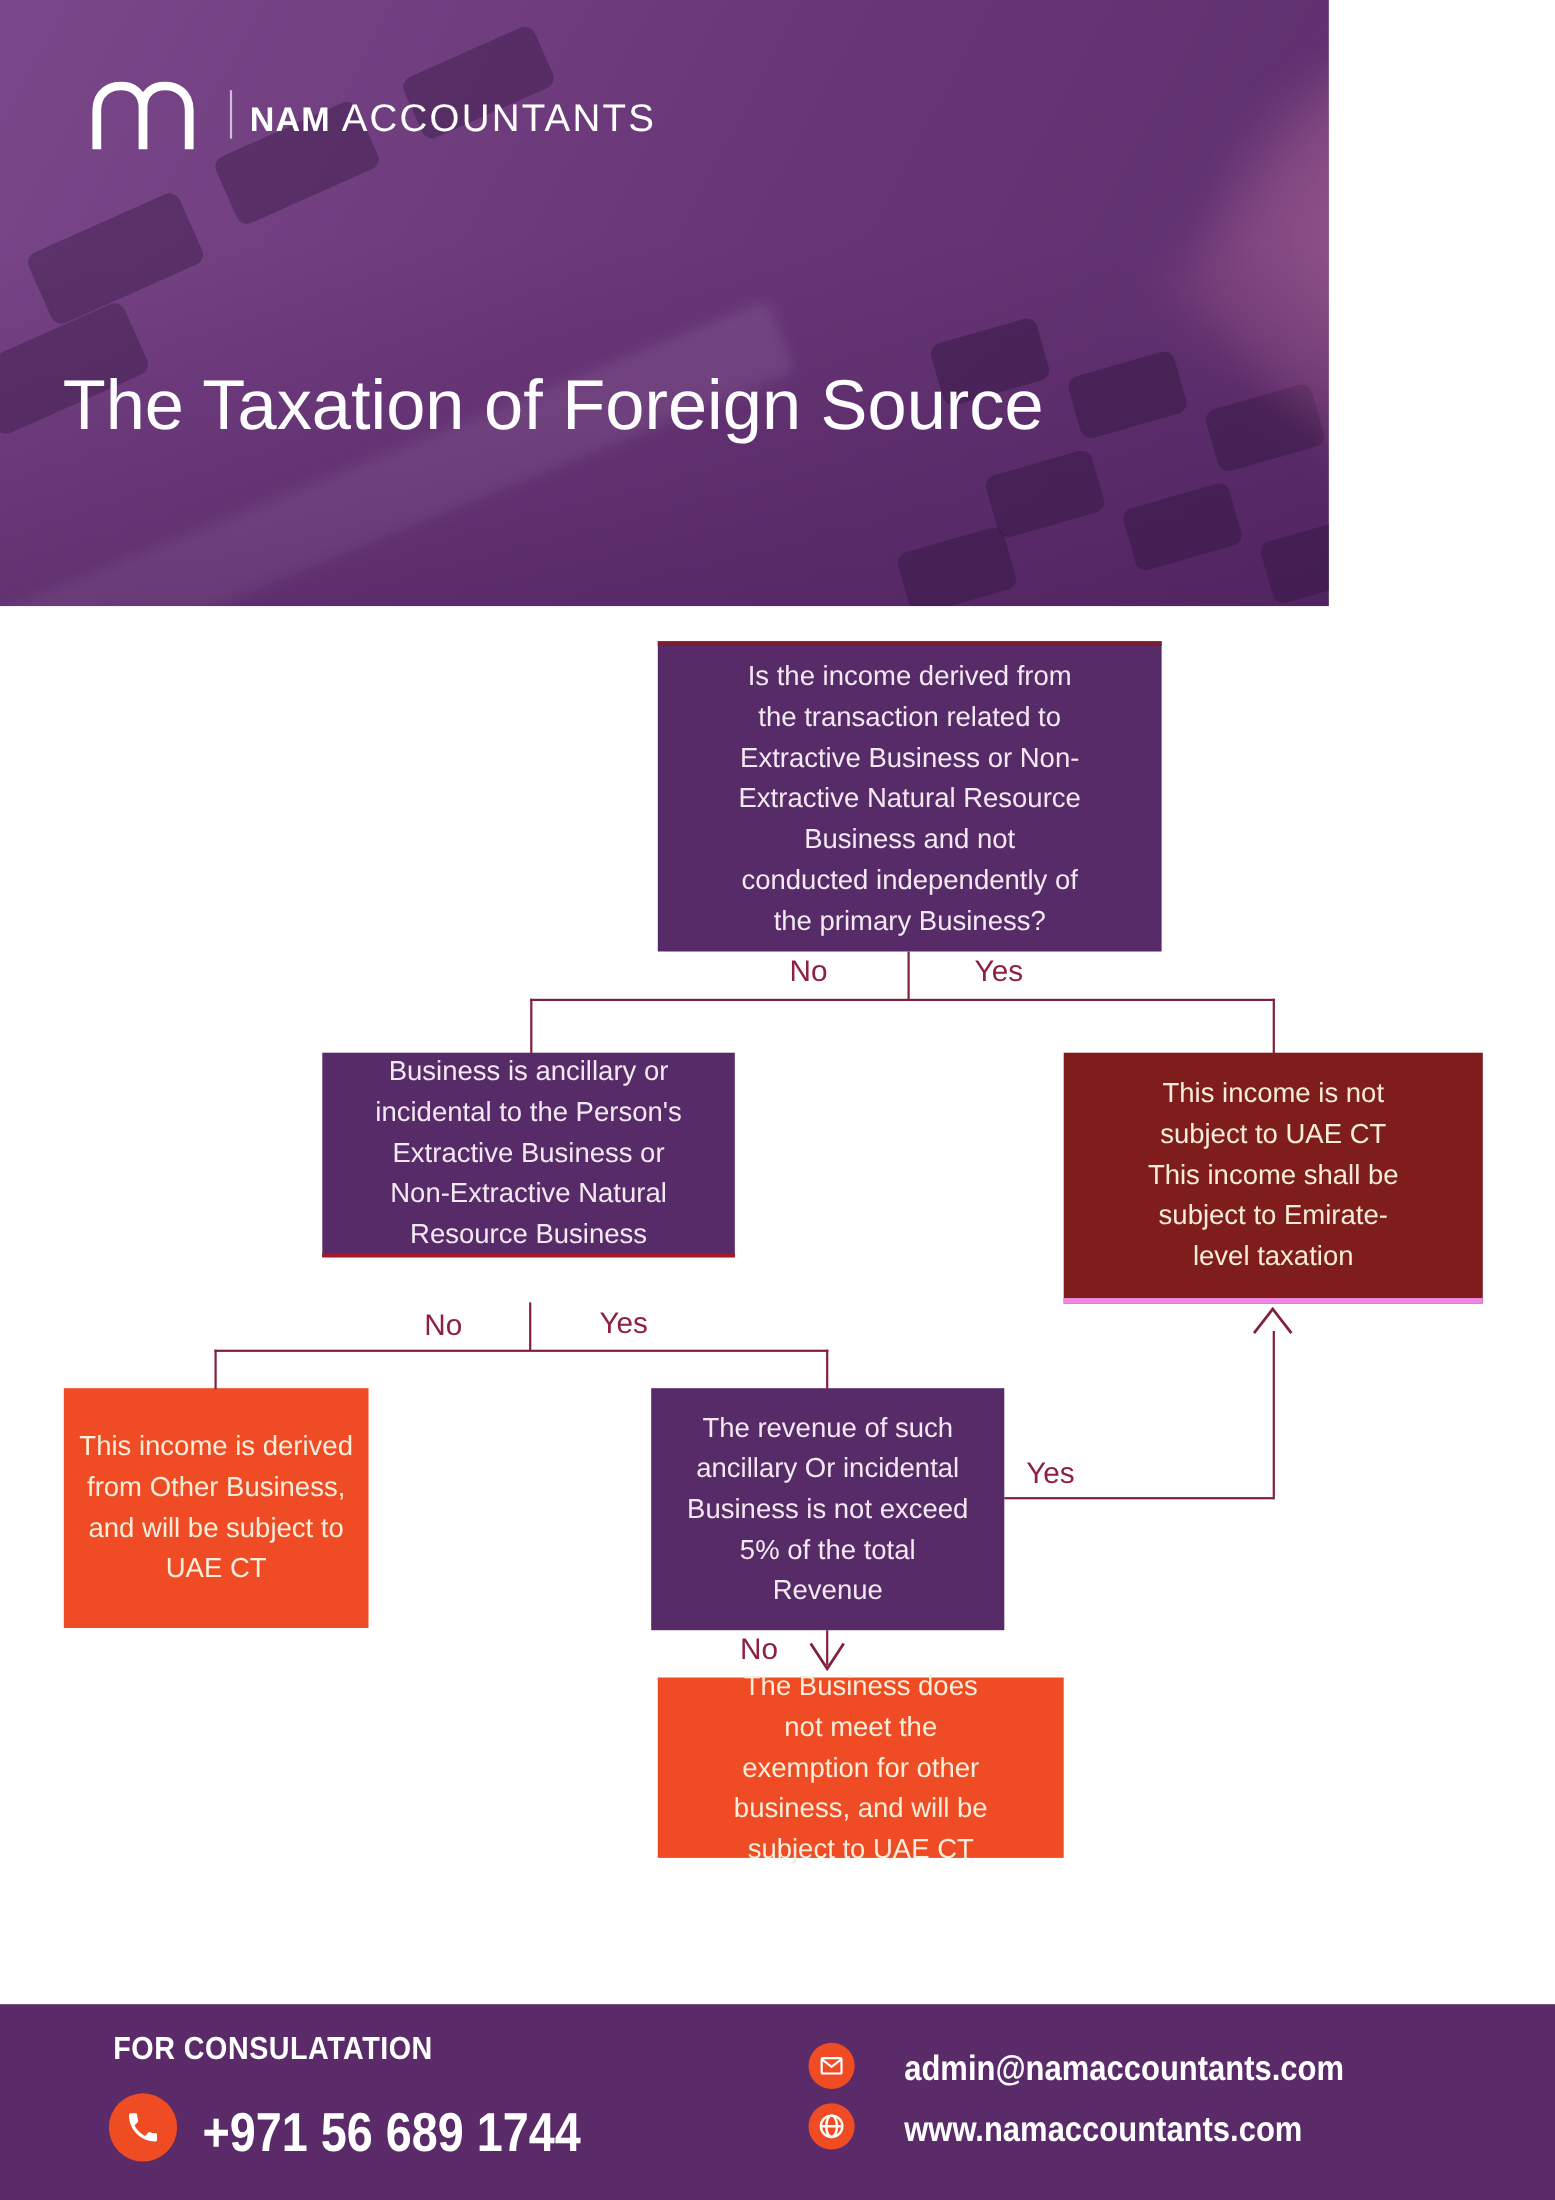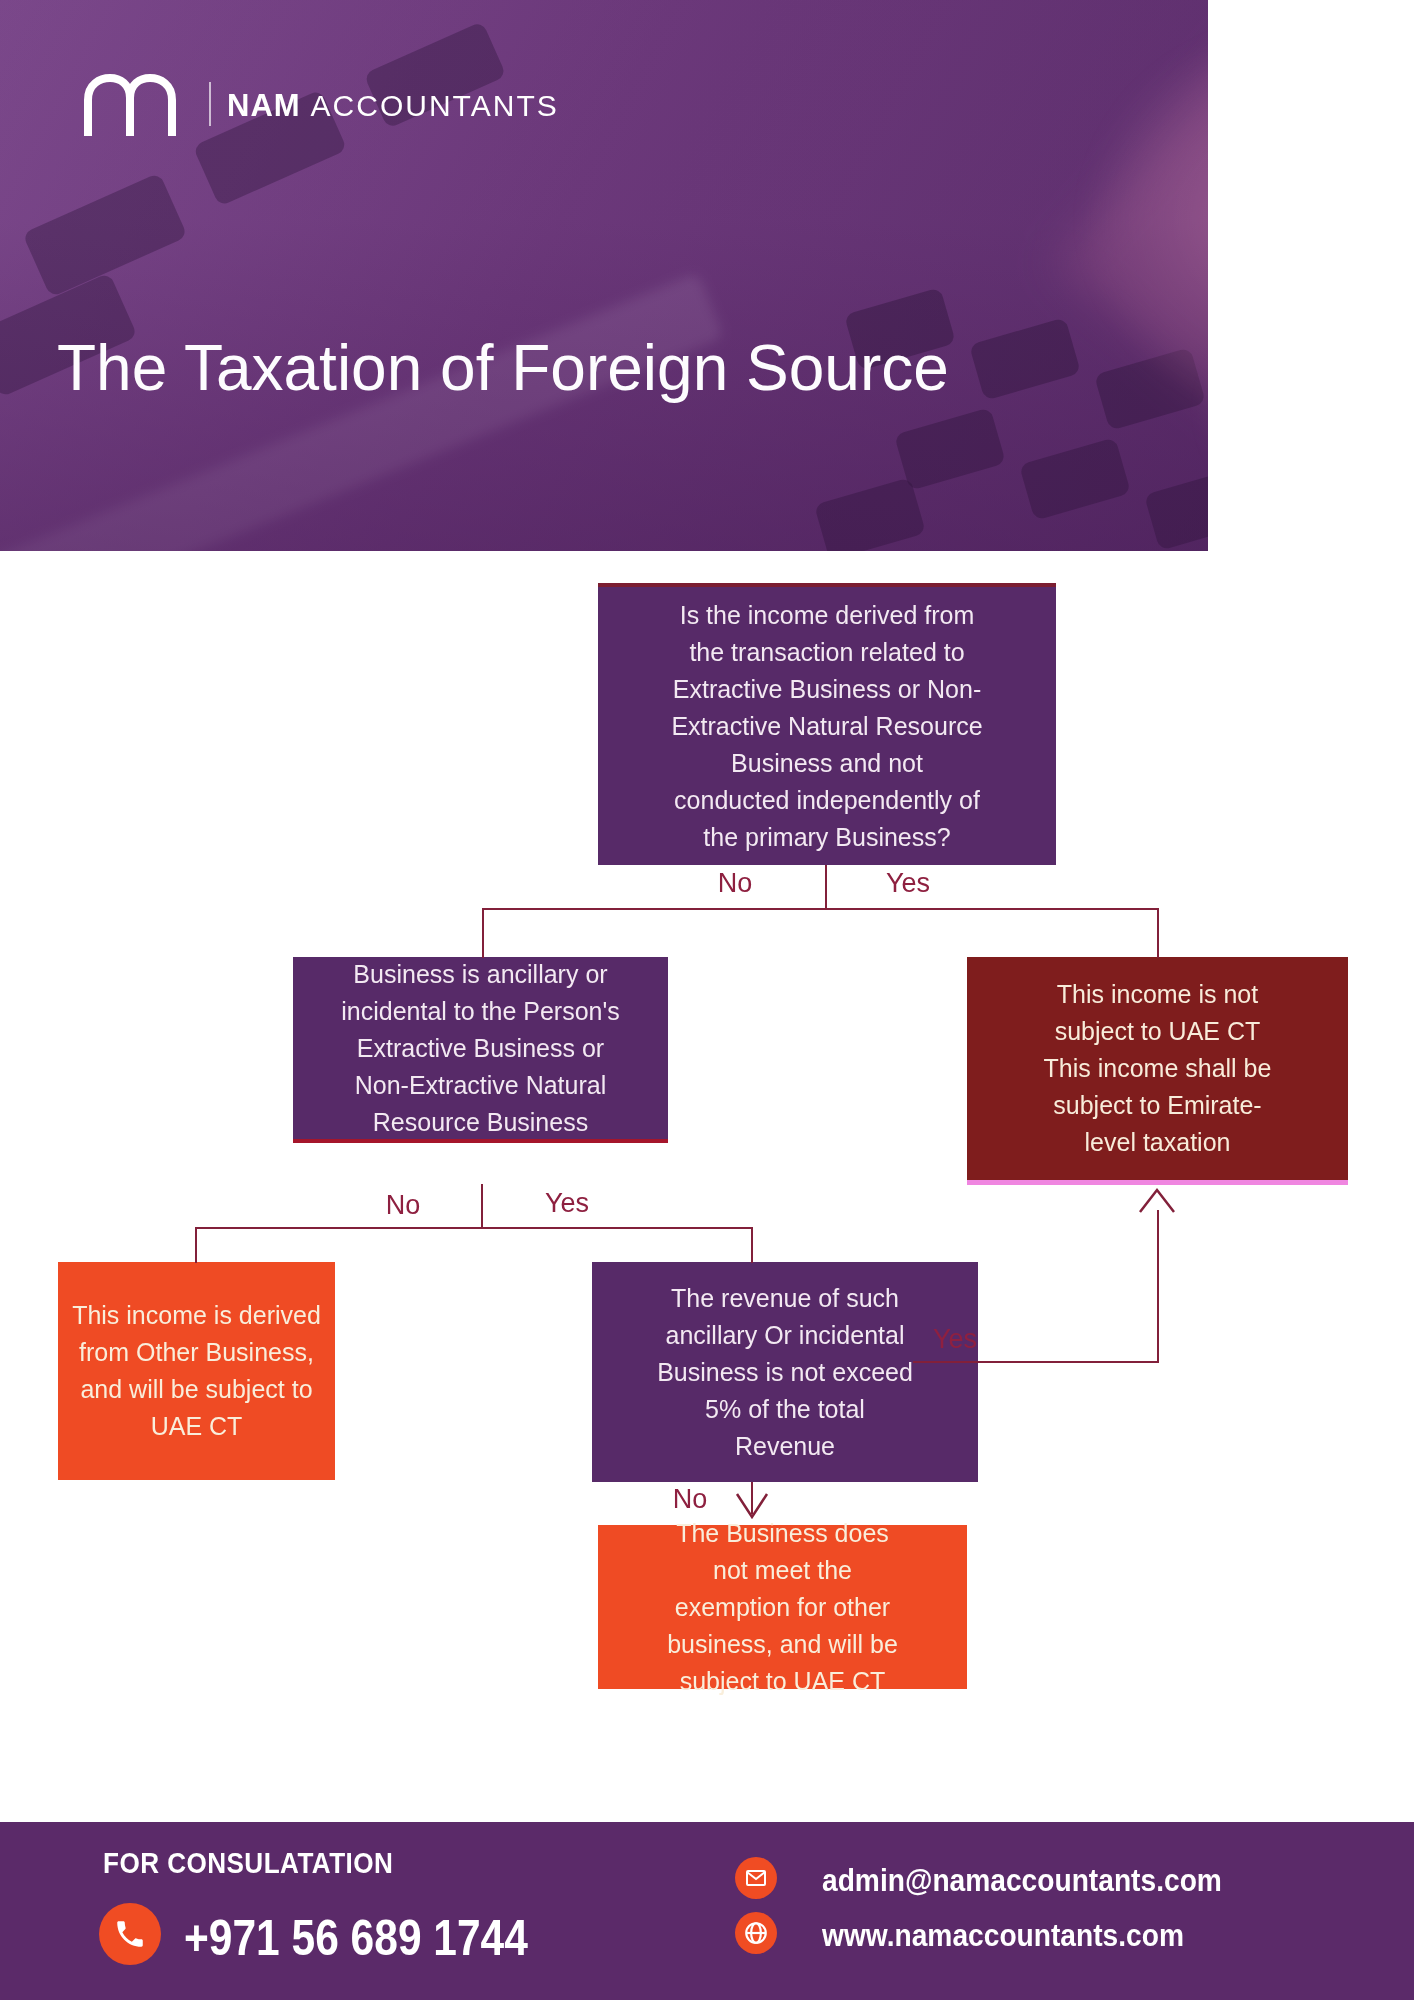--- a/index.html
+++ b/index.html
@@ -15,21 +15,21 @@
   .streak{background:rgba(240,225,245,.13);transform:rotate(-22deg);filter:blur(6px);}
   .hand{background:radial-gradient(ellipse at center,rgba(224,150,190,.55) 0%,rgba(224,150,190,0) 70%);filter:blur(10px);border-radius:50%;}
   .arm{background:rgba(180,100,150,.30);transform:rotate(40deg);filter:blur(22px);}
   .header::after{content:"";position:absolute;inset:0;
           background:linear-gradient(0deg,rgba(74,30,88,.45) 0%,rgba(110,60,125,.18) 60%);}
   .brandrow{position:absolute;left:75px;top:74px;display:flex;align-items:flex-start;z-index:5;}
   .brand-logo{width:120px;height:62px;}
   .brand-divider{width:2px;height:44px;background:rgba(255,255,255,.65);margin:8px 16px 0 14px;}
   .brand-text{display:flex;align-items:baseline;margin-top:14px;color:#ffffff;white-space:pre;}
   .brand-bold{font-weight:700;font-size:31px;letter-spacing:1px;}
-  .brand-light{font-weight:400;font-size:30px;letter-spacing:2px;margin-left:10px;}
+  .brand-light{font-weight:400;font-size:35px;letter-spacing:2px;margin-left:10px;}
   .title{position:absolute;left:57px;top:128px;z-index:5;color:#fdfcfe;font-size:64px;
          font-weight:400;line-height:96px;white-space:pre;}
   .subtitle{position:absolute;left:57px;top:381px;z-index:5;color:#fcf6fb;font-size:27px;font-weight:400;}
 
   
   .node{position:absolute;display:flex;align-items:center;justify-content:center;text-align:center;
         white-space:pre-line;font-size:25px;line-height:37px;box-sizing:border-box;padding:4px 8px;}
   .node.purple{background:#572a68;color:#f3e9f2;}
   .node.red{background:#7f1d1d;color:#f8ecda;}
   .node.orange{background:#ef4b24;color:#f9eedb;}
@@ -116,21 +116,21 @@
 subject to UAE CT
 This income shall be
 subject to Emirate-
 level taxation</div>
 
   <div class="node orange" style="left:58px;top:1262px;width:277px;height:218px;">This income is derived
 from Other Business,
 and will be subject to
 UAE CT</div>
 
-  <div class="node purple" style="left:592px;top:1262px;width:386px;height:220px;">The revenue of such
+  <div class="node purple" style="left:592px;top:1262px;width:321px;height:220px;">The revenue of such
 ancillary Or incidental
 Business is not exceed
 5% of the total
 Revenue</div>
 
   <div class="node orange" style="left:598px;top:1525px;width:369px;height:164px;">The Business does
 not meet the
 exemption for other
 business, and will be
 subject to UAE CT</div>

